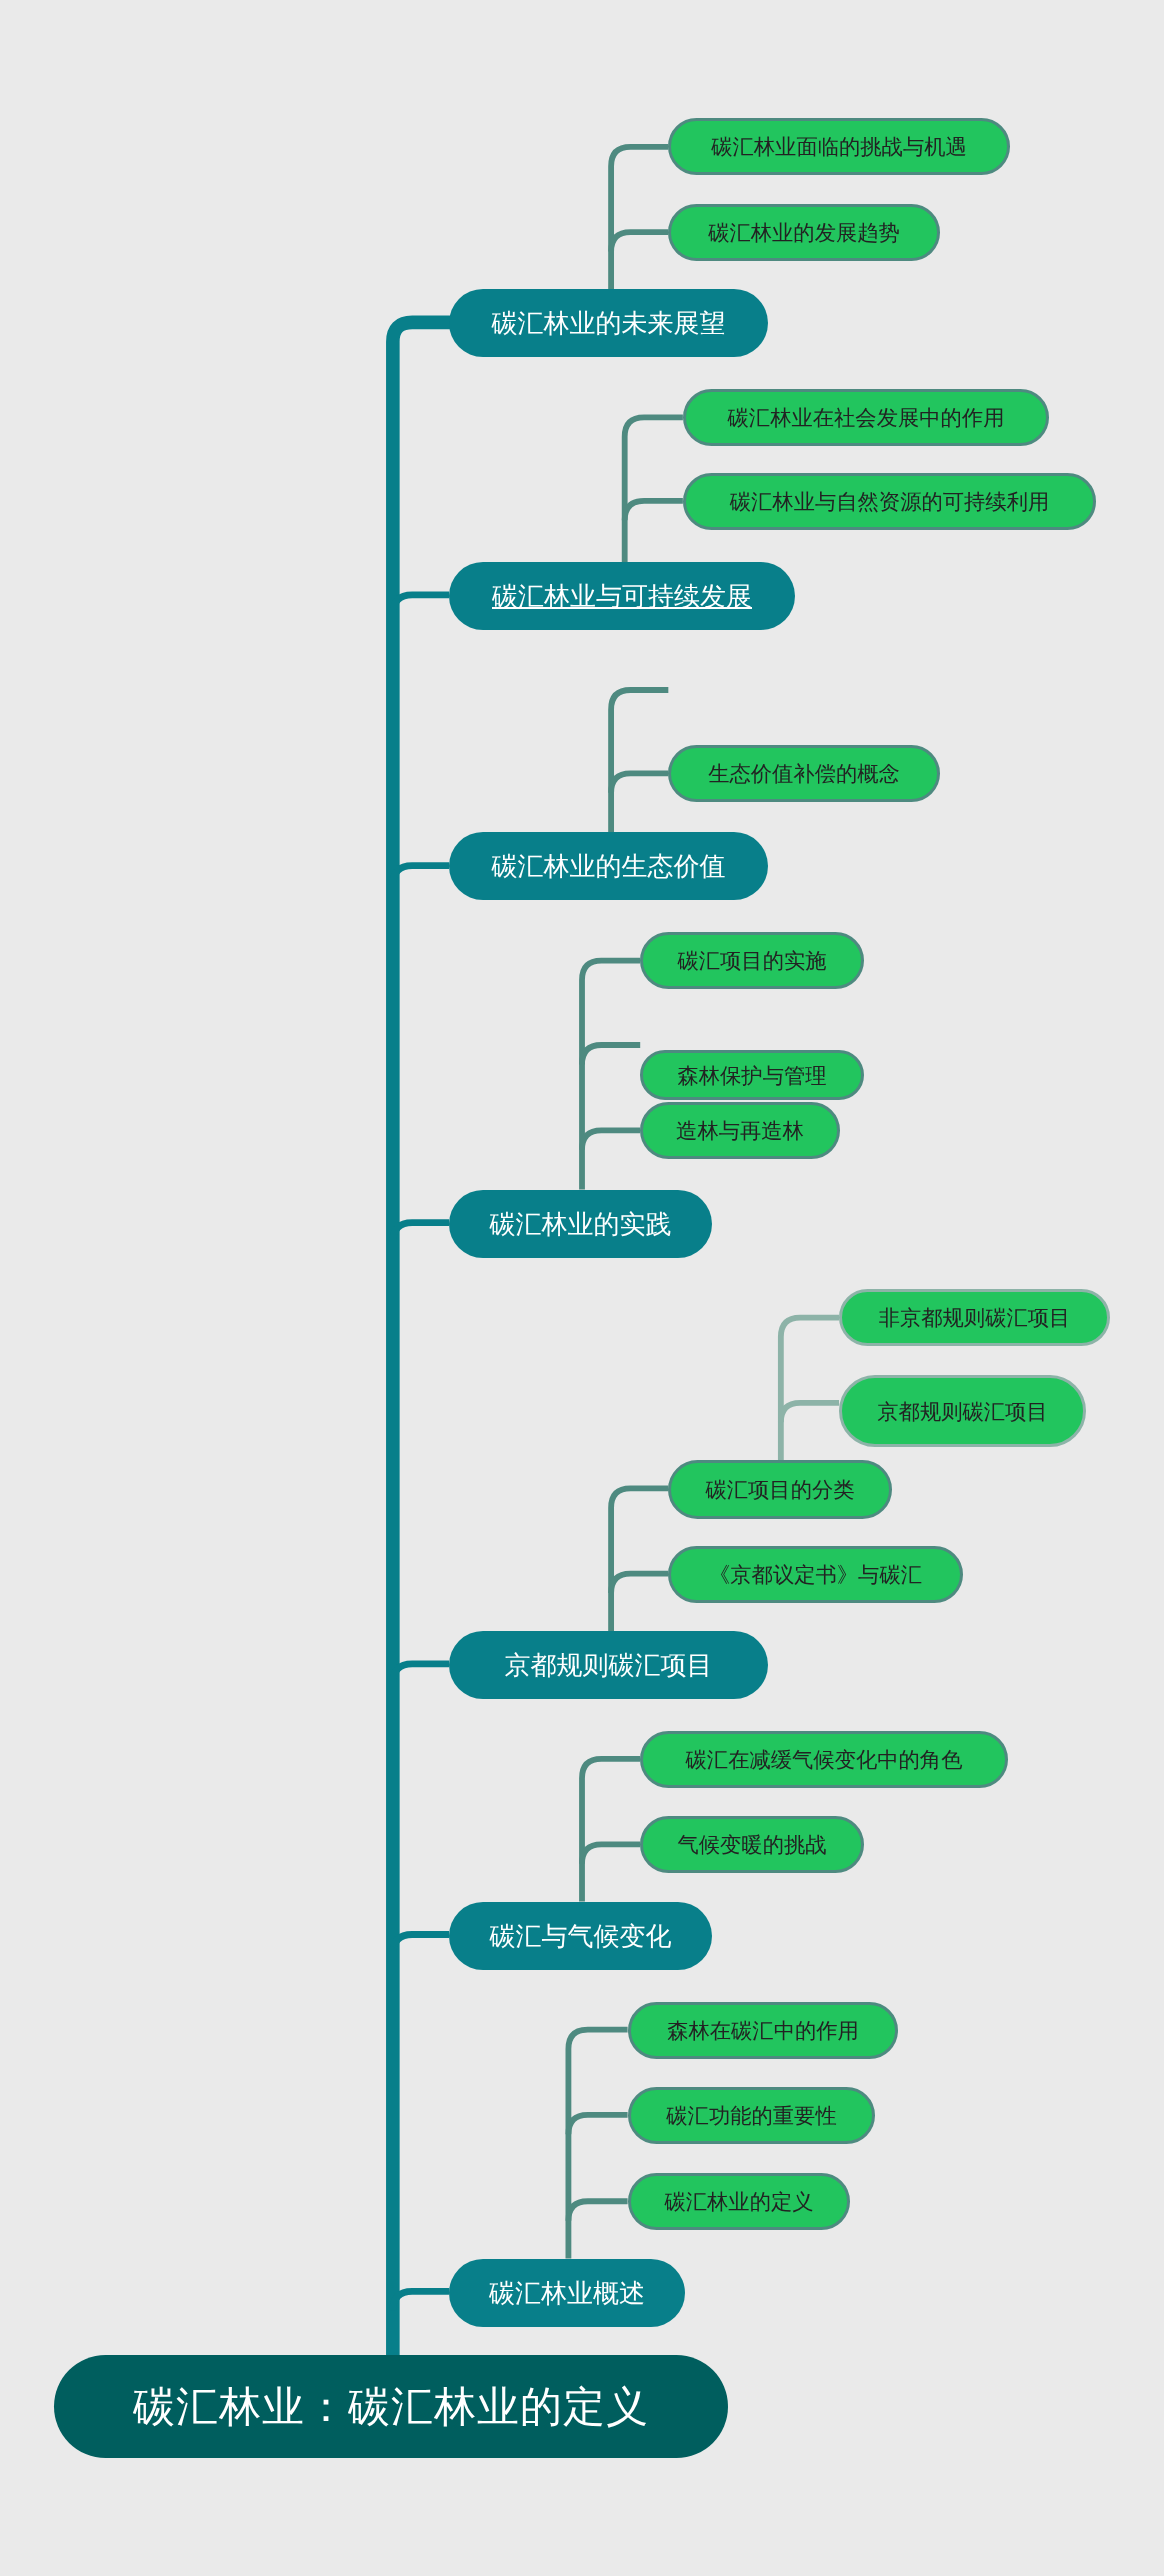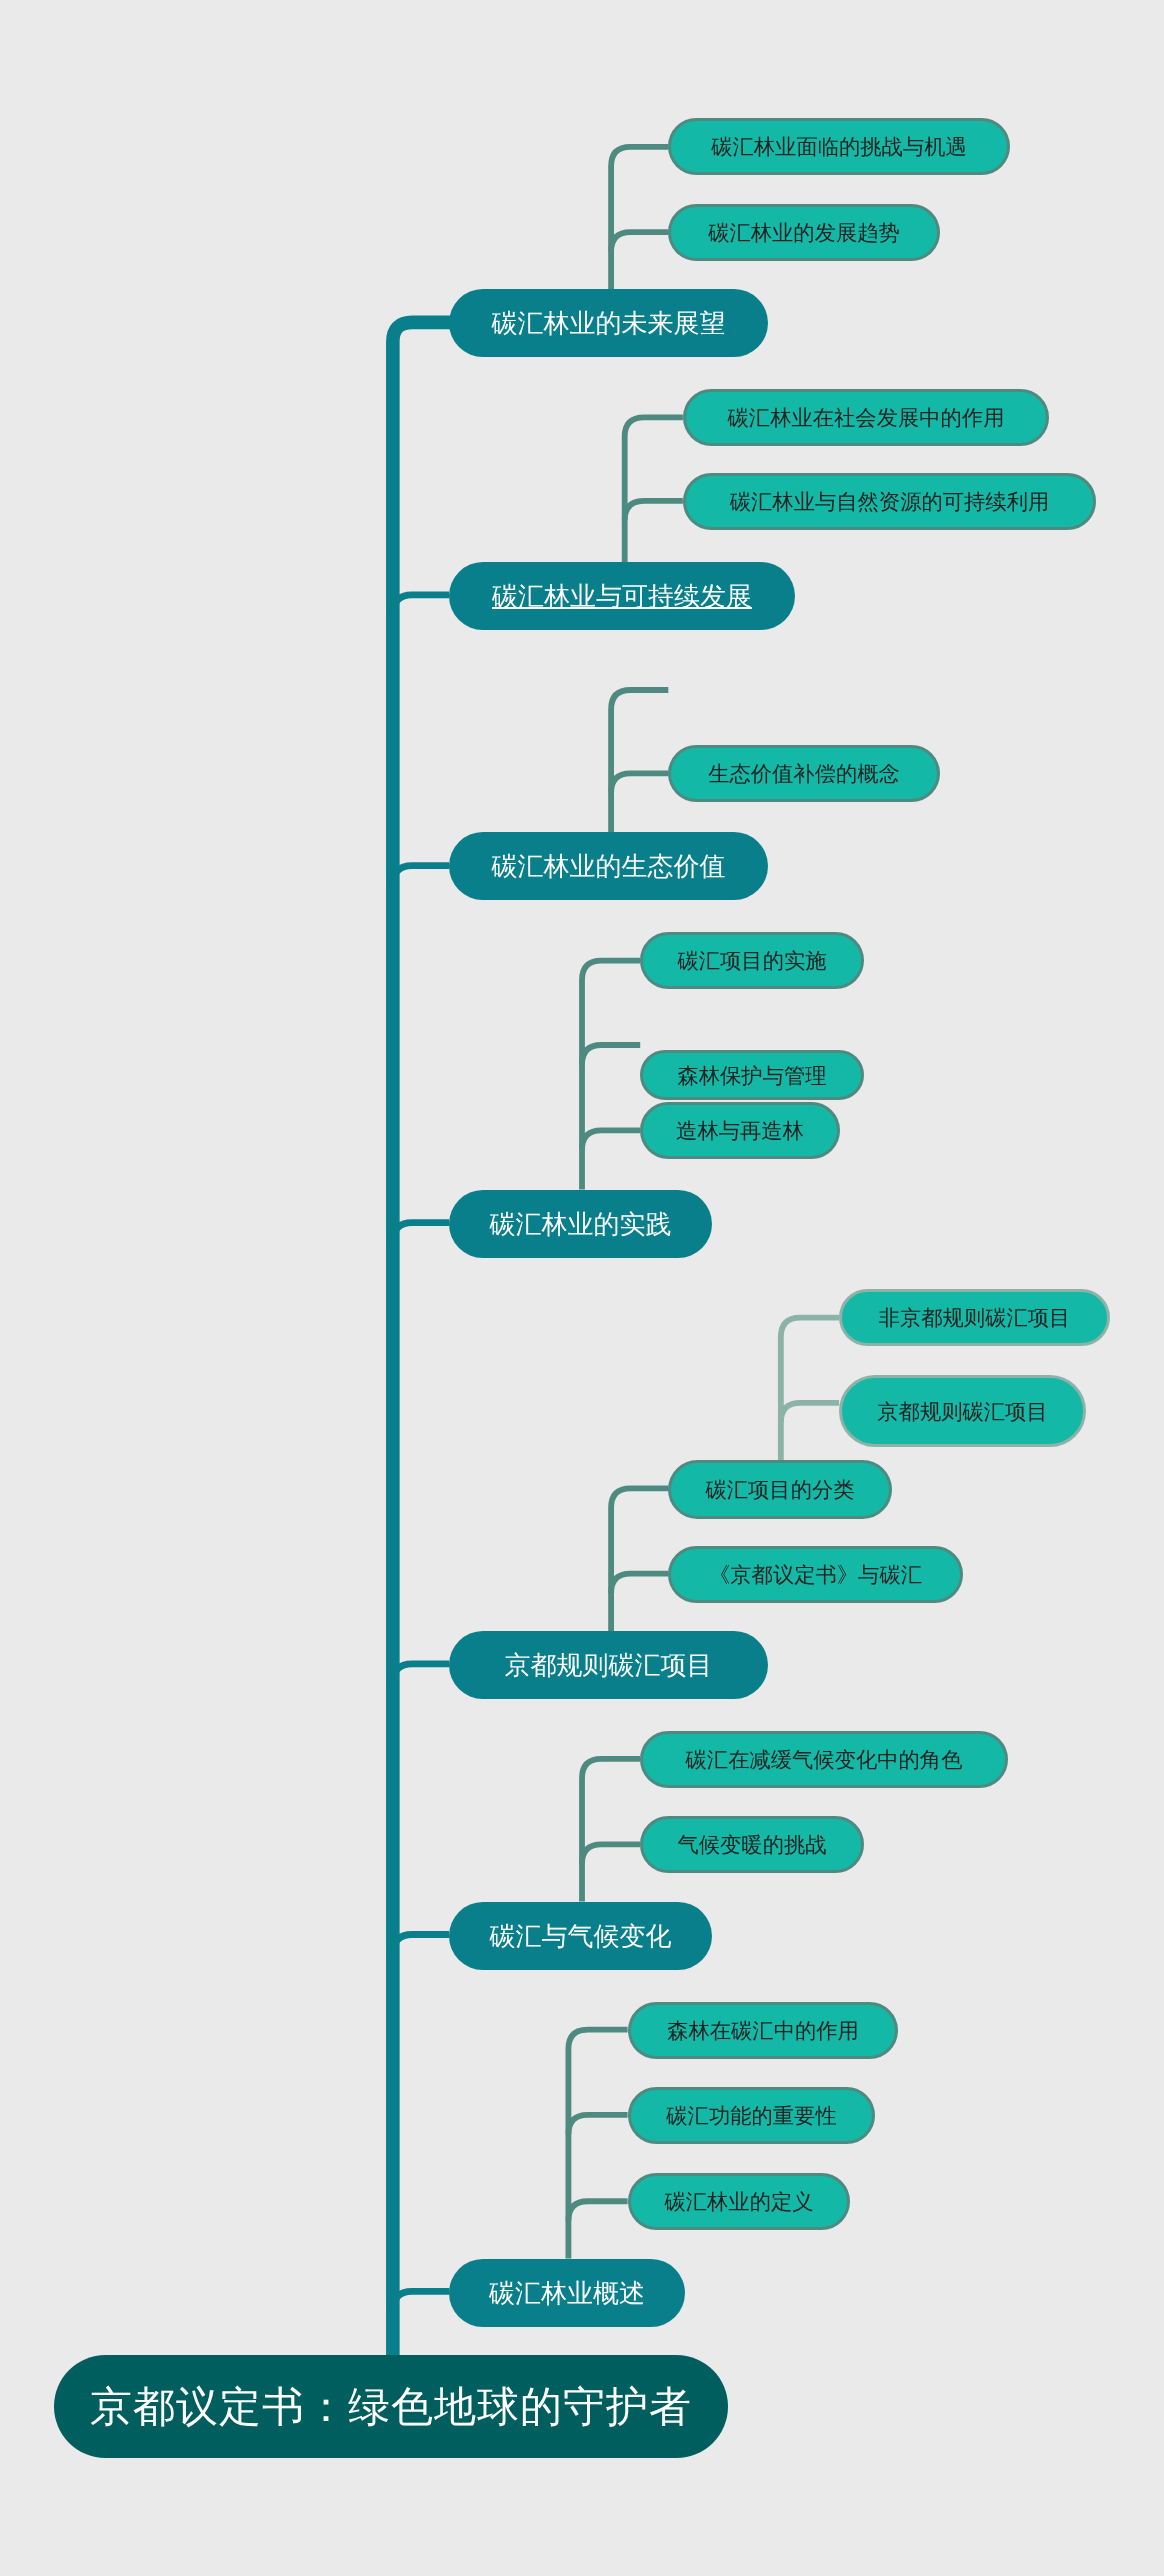--- a/index.html
+++ b/index.html
@@ -24,21 +24,21 @@
     color: #ffffff;
     font-size: 42px;
     letter-spacing: 1px;
   }
   .topic {
     background: #087f8a;
     color: #ffffff;
     font-size: 26px;
   }
   .leaf {
-    background: #14b8a6;
+    background: #22c55e;
     color: #222222;
     font-size: 21.3px;
     border: 3.9px solid #4e8a80;
   }
   .leaf.l3 { border-color: #8db3a8; }
 </style>
 </head>
 <body>
 
 <div id="canvas">
@@ -104,16 +104,16 @@
 
   <div class="node topic" style="left:449px; top:1902px; width:263px; height:68px;">碳汇与气候变化</div>
   <div class="node leaf" style="left:640px; top:1731px; width:368px; height:57px;">碳汇在减缓气候变化中的角色</div>
   <div class="node leaf" style="left:640px; top:1816px; width:224px; height:57px;">气候变暖的挑战</div>
 
   <div class="node topic" style="left:449px; top:2259px; width:236px; height:68px;">碳汇林业概述</div>
   <div class="node leaf" style="left:628px; top:2002px; width:270px; height:57px;">森林在碳汇中的作用</div>
   <div class="node leaf" style="left:628px; top:2087px; width:247px; height:57px;">碳汇功能的重要性</div>
   <div class="node leaf" style="left:628px; top:2173px; width:222px; height:57px;">碳汇林业的定义</div>
 
-  <div class="node root" style="left:54px; top:2355px; width:674px; height:103px;">京都议定书：绿色地球的守护者</div>
+  <div class="node root" style="left:54px; top:2355px; width:674px; height:103px;">碳汇林业：碳汇林业的定义</div>
 
 </div>
 
 
 </body></html>

